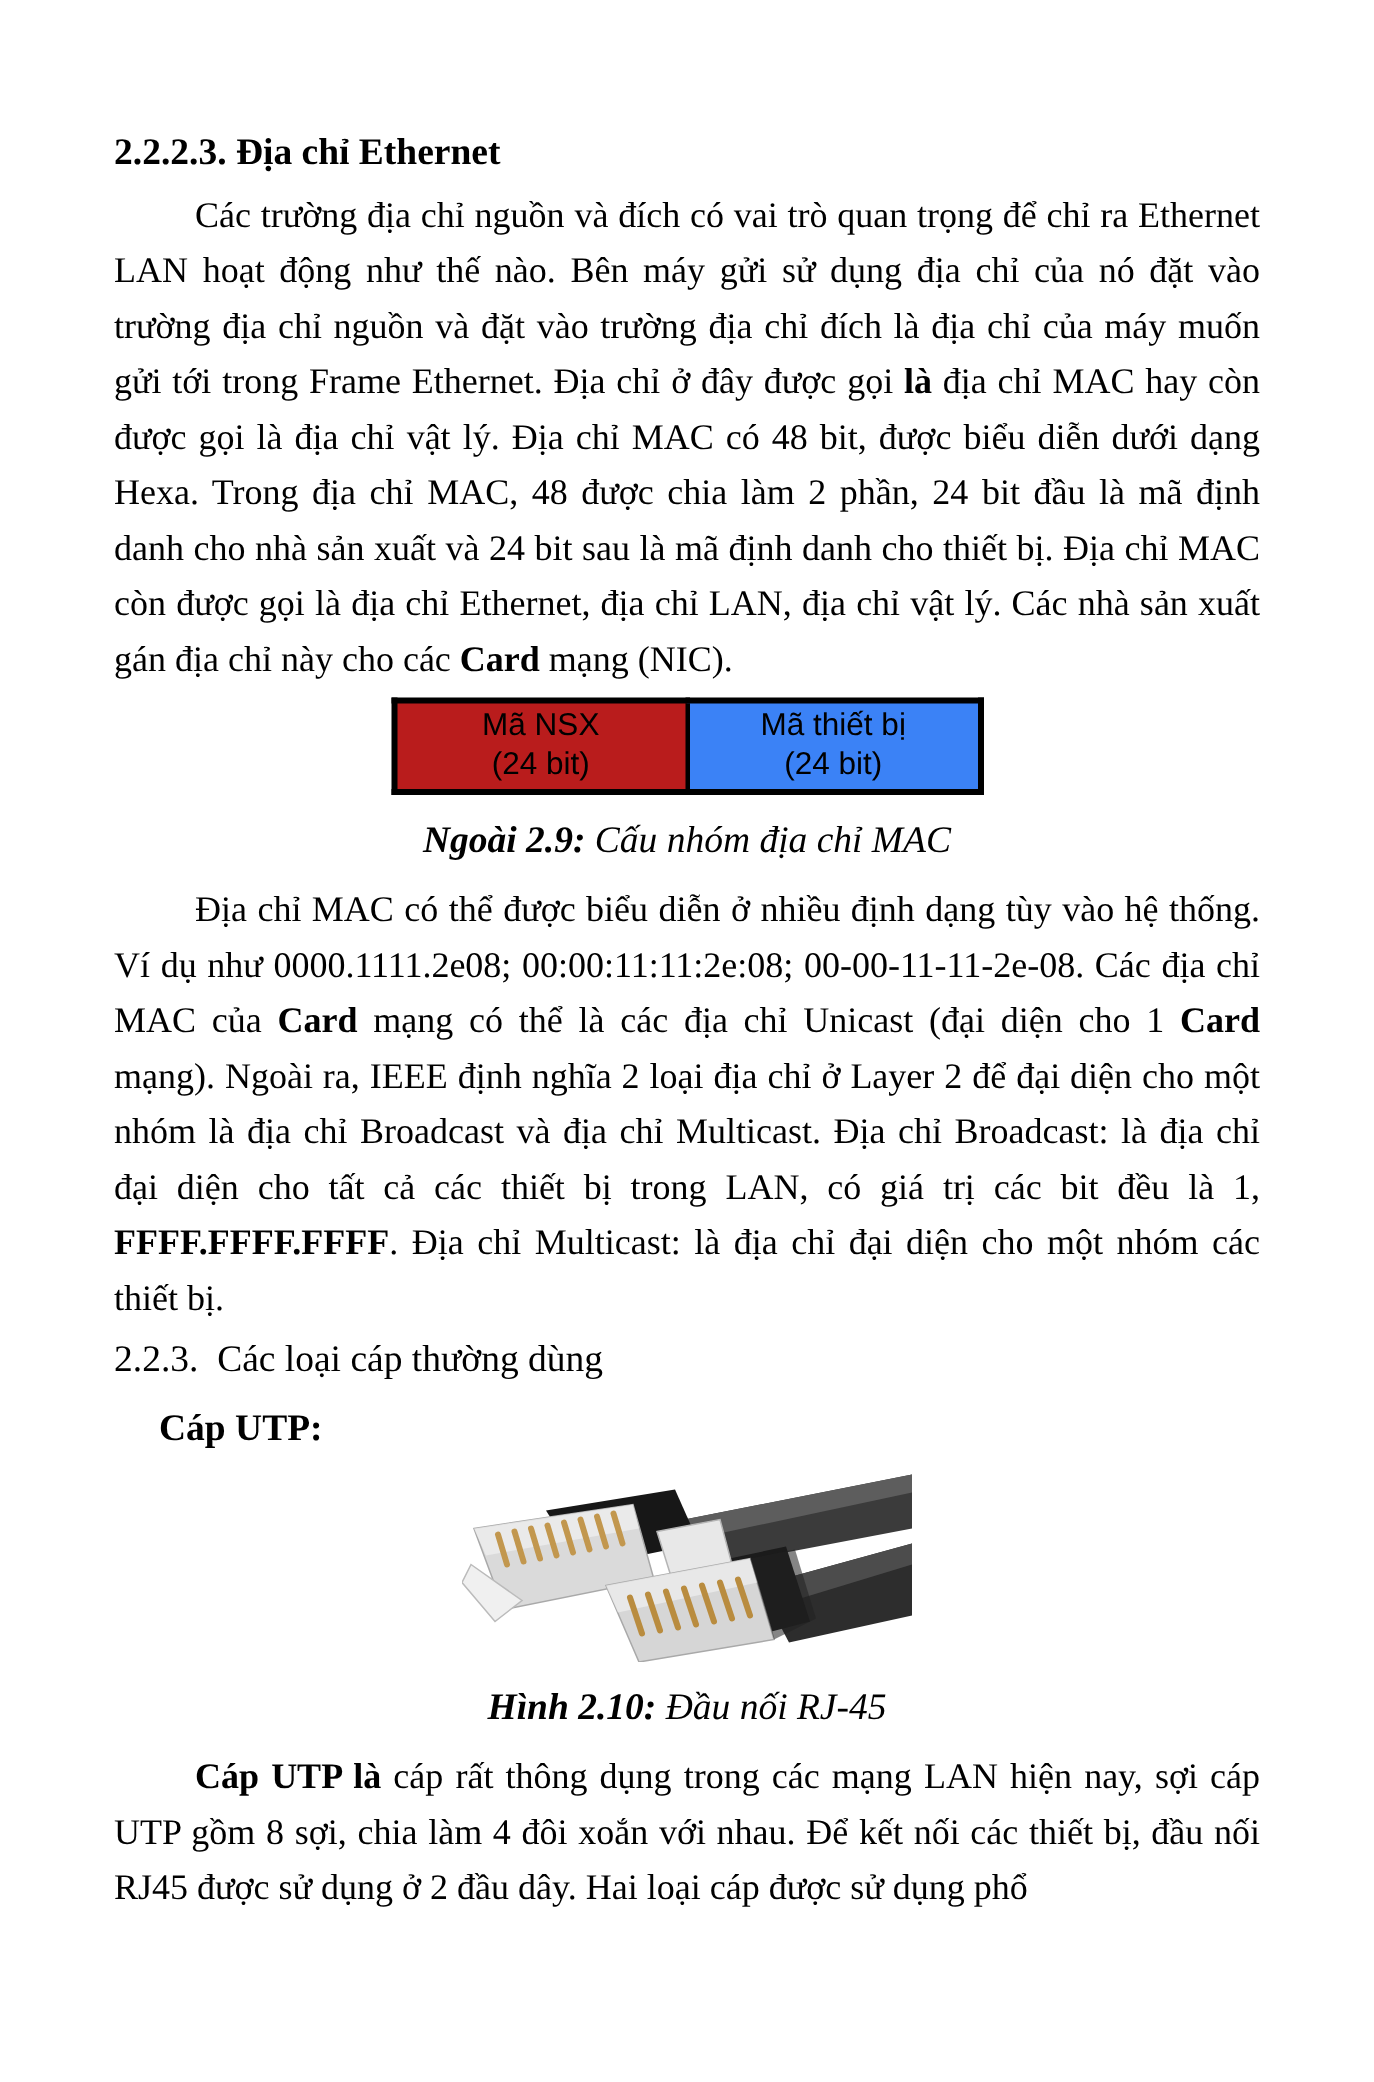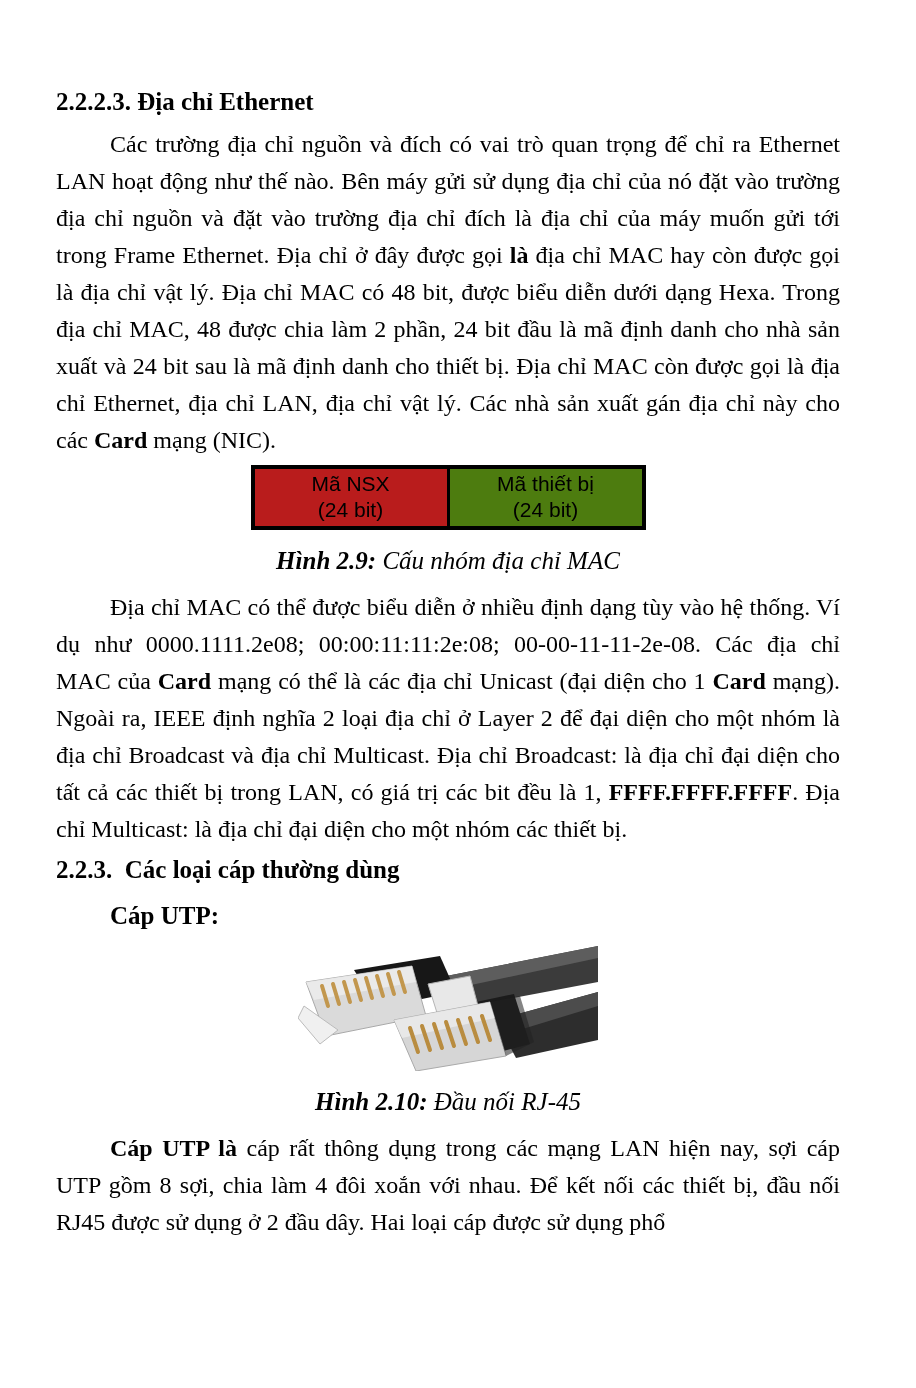--- a/index.html
+++ b/index.html
@@ -4,21 +4,21 @@
 <style>
   html, body { margin: 0; padding: 0; background: #ffffff; }
   body {
     width: 916px; height: 1388px; overflow: hidden;
     font-family: "Liberation Serif", "DejaVu Serif", serif;
     color: #000;
   }
   .page {
     box-sizing: border-box;
     width: 916px; height: 1388px;
-    padding: 88px 76px 0 56px;
+    padding: 88px 76px 0 76px;
   }
   .b { font-weight: bold; }
   .h1 {
     font-size: 25px; font-weight: bold;
     margin: 0 0 10px 0;
   }
   .body-para {
     font-size: 24px; line-height: 37px;
     text-align: justify; text-indent: 54px;
     margin: 0;
@@ -31,26 +31,26 @@
     width: 192px; border: 3px solid #000;
     font-family: "Liberation Sans", "DejaVu Sans", sans-serif;
     font-size: 21px; line-height: 26px;
     text-align: center; padding: 2px 0 3px 0;
   }
   .caption {
     text-align: center; font-style: italic;
     font-size: 25px; margin-top: 12px; line-height: 37px;
   }
   .h2 {
-    font-size: 25px; font-weight: bold;
+    font-size: 25px; font-weight: normal;
     margin: 8px 0 0 0; white-space: pre-wrap;
   }
   .subhead {
     font-size: 25px; font-weight: bold;
-    margin: 13px 0 0 54px; line-height: 37px;
+    margin: 13px 0 0 30px; line-height: 37px;
   }
   .figure { display: flex; justify-content: center; margin-top: 10px; }
   .pagenum {
     font-size: 24px; font-weight: bold; margin-top: 4px;
   }
 </style>
 </head>
 <body>
 
 <div class="page">
@@ -60,30 +60,30 @@
   <p class="body-para"><span>Các trường địa chỉ nguồn và đích có vai trò quan trọng để chỉ ra Ethernet LAN hoạt động như thế nào. Bên máy gửi sử dụng địa chỉ của nó đặt vào trường địa chỉ nguồn và đặt vào trường địa chỉ đích là địa chỉ của máy muốn gửi tới trong Frame Ethernet. Địa chỉ ở đây được gọi </span><span class="b">là</span><span> địa chỉ MAC hay còn được gọi là địa chỉ vật lý. Địa chỉ MAC có 48 bit, được biểu diễn dưới dạng Hexa. Trong địa chỉ MAC, 48 được chia làm 2 phần, 24 bit đầu là mã định danh cho nhà sản xuất và 24 bit sau là mã định danh cho thiết bị. Địa chỉ MAC còn được gọi là địa chỉ Ethernet, địa chỉ LAN, địa chỉ vật lý. Các nhà sản xuất gán địa chỉ này cho các </span><span class="b">Card</span><span> mạng (NIC).</span></p>
 
   <div class="mac-table-wrap">
     <table class="mac-table">
       <tbody>
           <tr>
         <td style="background-color: #b91c1c;">
           <div>Mã NSX</div>
           <div>(24 bit)</div>
         </td>
-        <td style="background-color: #4d7c0f;">
+        <td style="background-color: #3b82f6;">
           <div>Mã thiết bị</div>
           <div>(24 bit)</div>
         </td>
       </tr>
     </tbody>
       </table>
   </div>
 
-  <div class="caption"><span class="b">Hình 2.9:</span><span> Cấu nhóm địa chỉ MAC</span></div>
+  <div class="caption"><span class="b">Ngoài 2.9:</span><span> Cấu nhóm địa chỉ MAC</span></div>
 
   <p class="body-para para2"><span>Địa chỉ MAC có thể được biểu diễn ở nhiều định dạng tùy vào hệ thống. Ví dụ như 0000.1111.2e08; 00:00:11:11:2e:08; 00-00-11-11-2e-08. Các địa chỉ MAC của </span><span class="b">Card</span><span> mạng có thể là các địa chỉ Unicast (đại diện cho 1 </span><span class="b">Card</span><span> mạng). Ngoài ra, IEEE định nghĩa 2 loại địa chỉ ở Layer 2 để đại diện cho một nhóm là địa chỉ Broadcast và địa chỉ Multicast. Địa chỉ Broadcast: là địa chỉ đại diện cho tất cả các thiết bị trong LAN, có giá trị các bit đều là 1, </span><span class="b">FFFF.FFFF.FFFF</span><span>. Địa chỉ Multicast: là địa chỉ đại diện cho một nhóm các thiết bị.</span></p>
 
   <h2 class="h2">2.2.3.  Các loại cáp thường dùng</h2>
 
   <div class="subhead">Cáp UTP:</div>
 
   <div class="figure">
     <svg width="300" height="127" viewBox="0 0 300 127" xmlns="http://www.w3.org/2000/svg">
       <rect x="0" y="0" width="300" height="127" fill="#ffffff"></rect>

